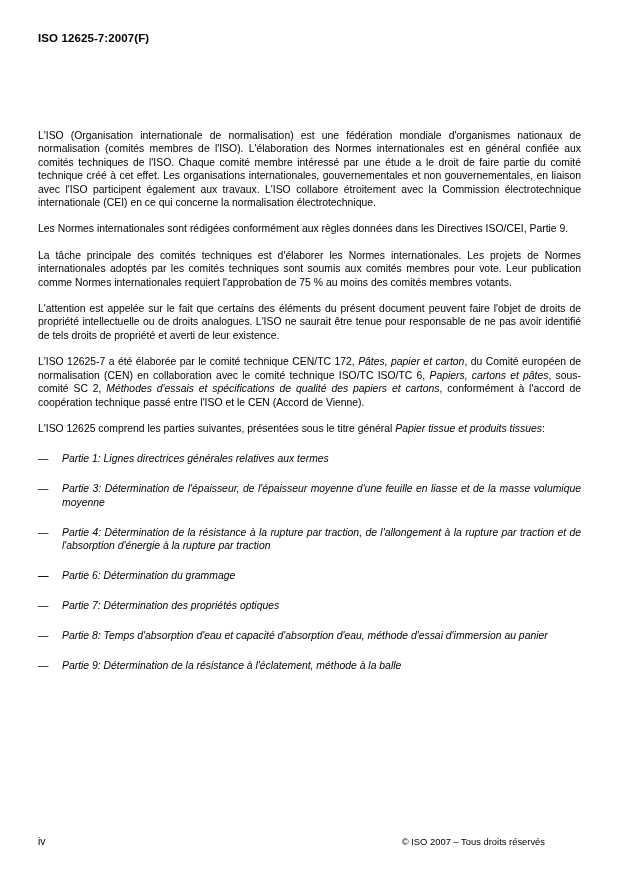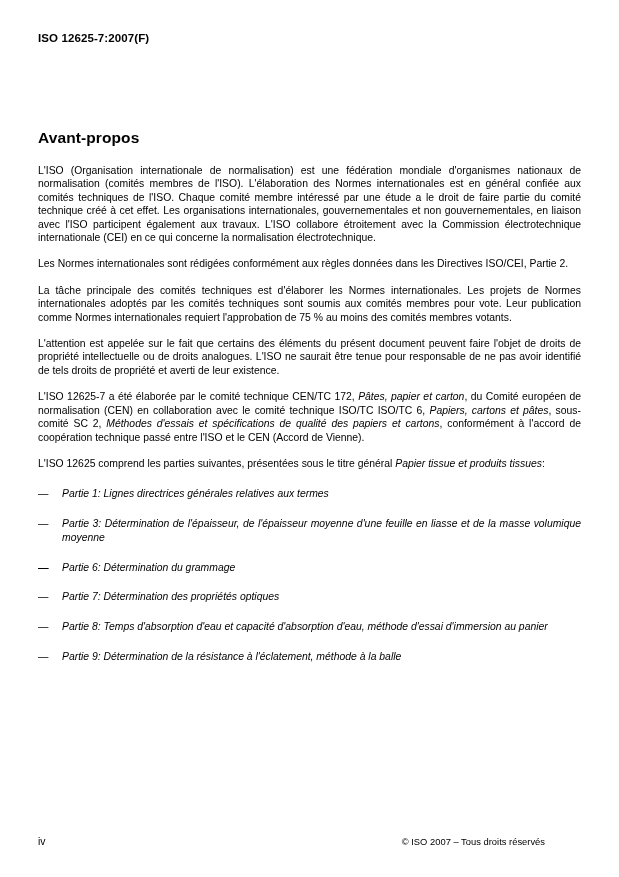--- a/index.html
+++ b/index.html
@@ -91,38 +91,37 @@
 </style>
 </head>
 <body>
 
 <div class="page">
 
   <div class="running-header">ISO 12625-7:2007(F)</div>
 
   <div class="content">
 
-    <h1 class="section-title">Avant-propos</h1>
 
     <p class="body-par">L'ISO (Organisation internationale de normalisation) est une fédération mondiale d'organismes nationaux de normalisation (comités membres de l'ISO). L'élaboration des Normes internationales est en général confiée aux comités techniques de l'ISO. Chaque comité membre intéressé par une étude a le droit de faire partie du comité technique créé à cet effet. Les organisations internationales, gouvernementales et non gouvernementales, en liaison avec l'ISO participent également aux travaux. L'ISO collabore étroitement avec la Commission électrotechnique internationale (CEI) en ce qui concerne la normalisation électrotechnique.</p>
 
-    <p class="body-par">Les Normes internationales sont rédigées conformément aux règles données dans les Directives ISO/CEI, Partie 2.</p>
+    <p class="body-par">Les Normes internationales sont rédigées conformément aux règles données dans les Directives ISO/CEI, Partie 9.</p>
 
     <p class="body-par">La tâche principale des comités techniques est d'élaborer les Normes internationales. Les projets de Normes internationales adoptés par les comités techniques sont soumis aux comités membres pour vote. Leur publication comme Normes internationales requiert l'approbation de 75 % au moins des comités membres votants.</p>
 
     <p class="body-par">L'attention est appelée sur le fait que certains des éléments du présent document peuvent faire l'objet de droits de propriété intellectuelle ou de droits analogues. L'ISO ne saurait être tenue pour responsable de ne pas avoir identifié de tels droits de propriété et averti de leur existence.</p>
 
     <p class="body-par"><span>L'ISO 12625-7 a été élaborée par le comité technique CEN/TC 172, </span><span class="it">Pâtes, papier et carton</span><span>, du Comité européen de normalisation (CEN) en collaboration avec le comité technique ISO/TC ISO/TC 6, </span><span class="it">Papiers, cartons et pâtes</span><span>, sous-comité SC 2, </span><span class="it">Méthodes d'essais et spécifications de qualité des papiers et cartons</span><span>, conformément à l'accord de coopération technique passé entre l'ISO et le CEN (Accord de Vienne).</span></p>
 
     <p class="body-par"><span>L'ISO 12625 comprend les parties suivantes, présentées sous le titre général </span><span class="it">Papier tissue et produits tissues</span><span>:</span></p>
 
     <ul class="parts-list">
       <li><span class="dash">—</span><span>Partie 1: Lignes directrices générales relatives aux termes</span></li>
       <li><span class="dash">—</span><span>Partie 3: Détermination de l'épaisseur, de l'épaisseur moyenne d'une feuille en liasse et de la masse volumique moyenne</span></li>
-      <li><span class="dash">—</span></li>
+      <li><span class="dash">—</span><span>Partie 4: Détermination de la résistance à la rupture par traction, de l'allongement à la rupture par traction et de l'absorption d'énergie à la rupture par traction</span></li>
       <li><span class="dash">—</span></li>
       <li><span class="dash">—</span><span>Partie 6: Détermination du grammage</span></li>
       <li><span class="dash">—</span><span>Partie 7: Détermination des propriétés optiques</span></li>
       <li><span class="dash">—</span><span>Partie 8: Temps d'absorption d'eau et capacité d'absorption d'eau, méthode d'essai d'immersion au panier</span></li>
       <li><span class="dash">—</span><span>Partie 9: Détermination de la résistance à l'éclatement, méthode à la balle</span></li>
     </ul>
 
   </div>
 
   <div class="footer">

